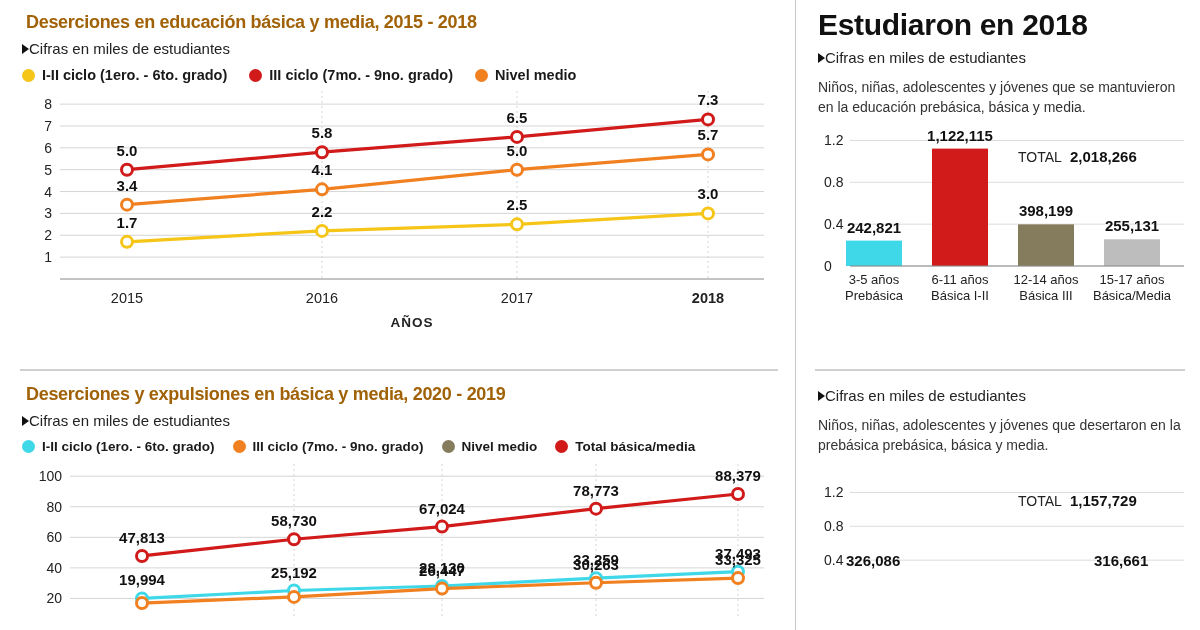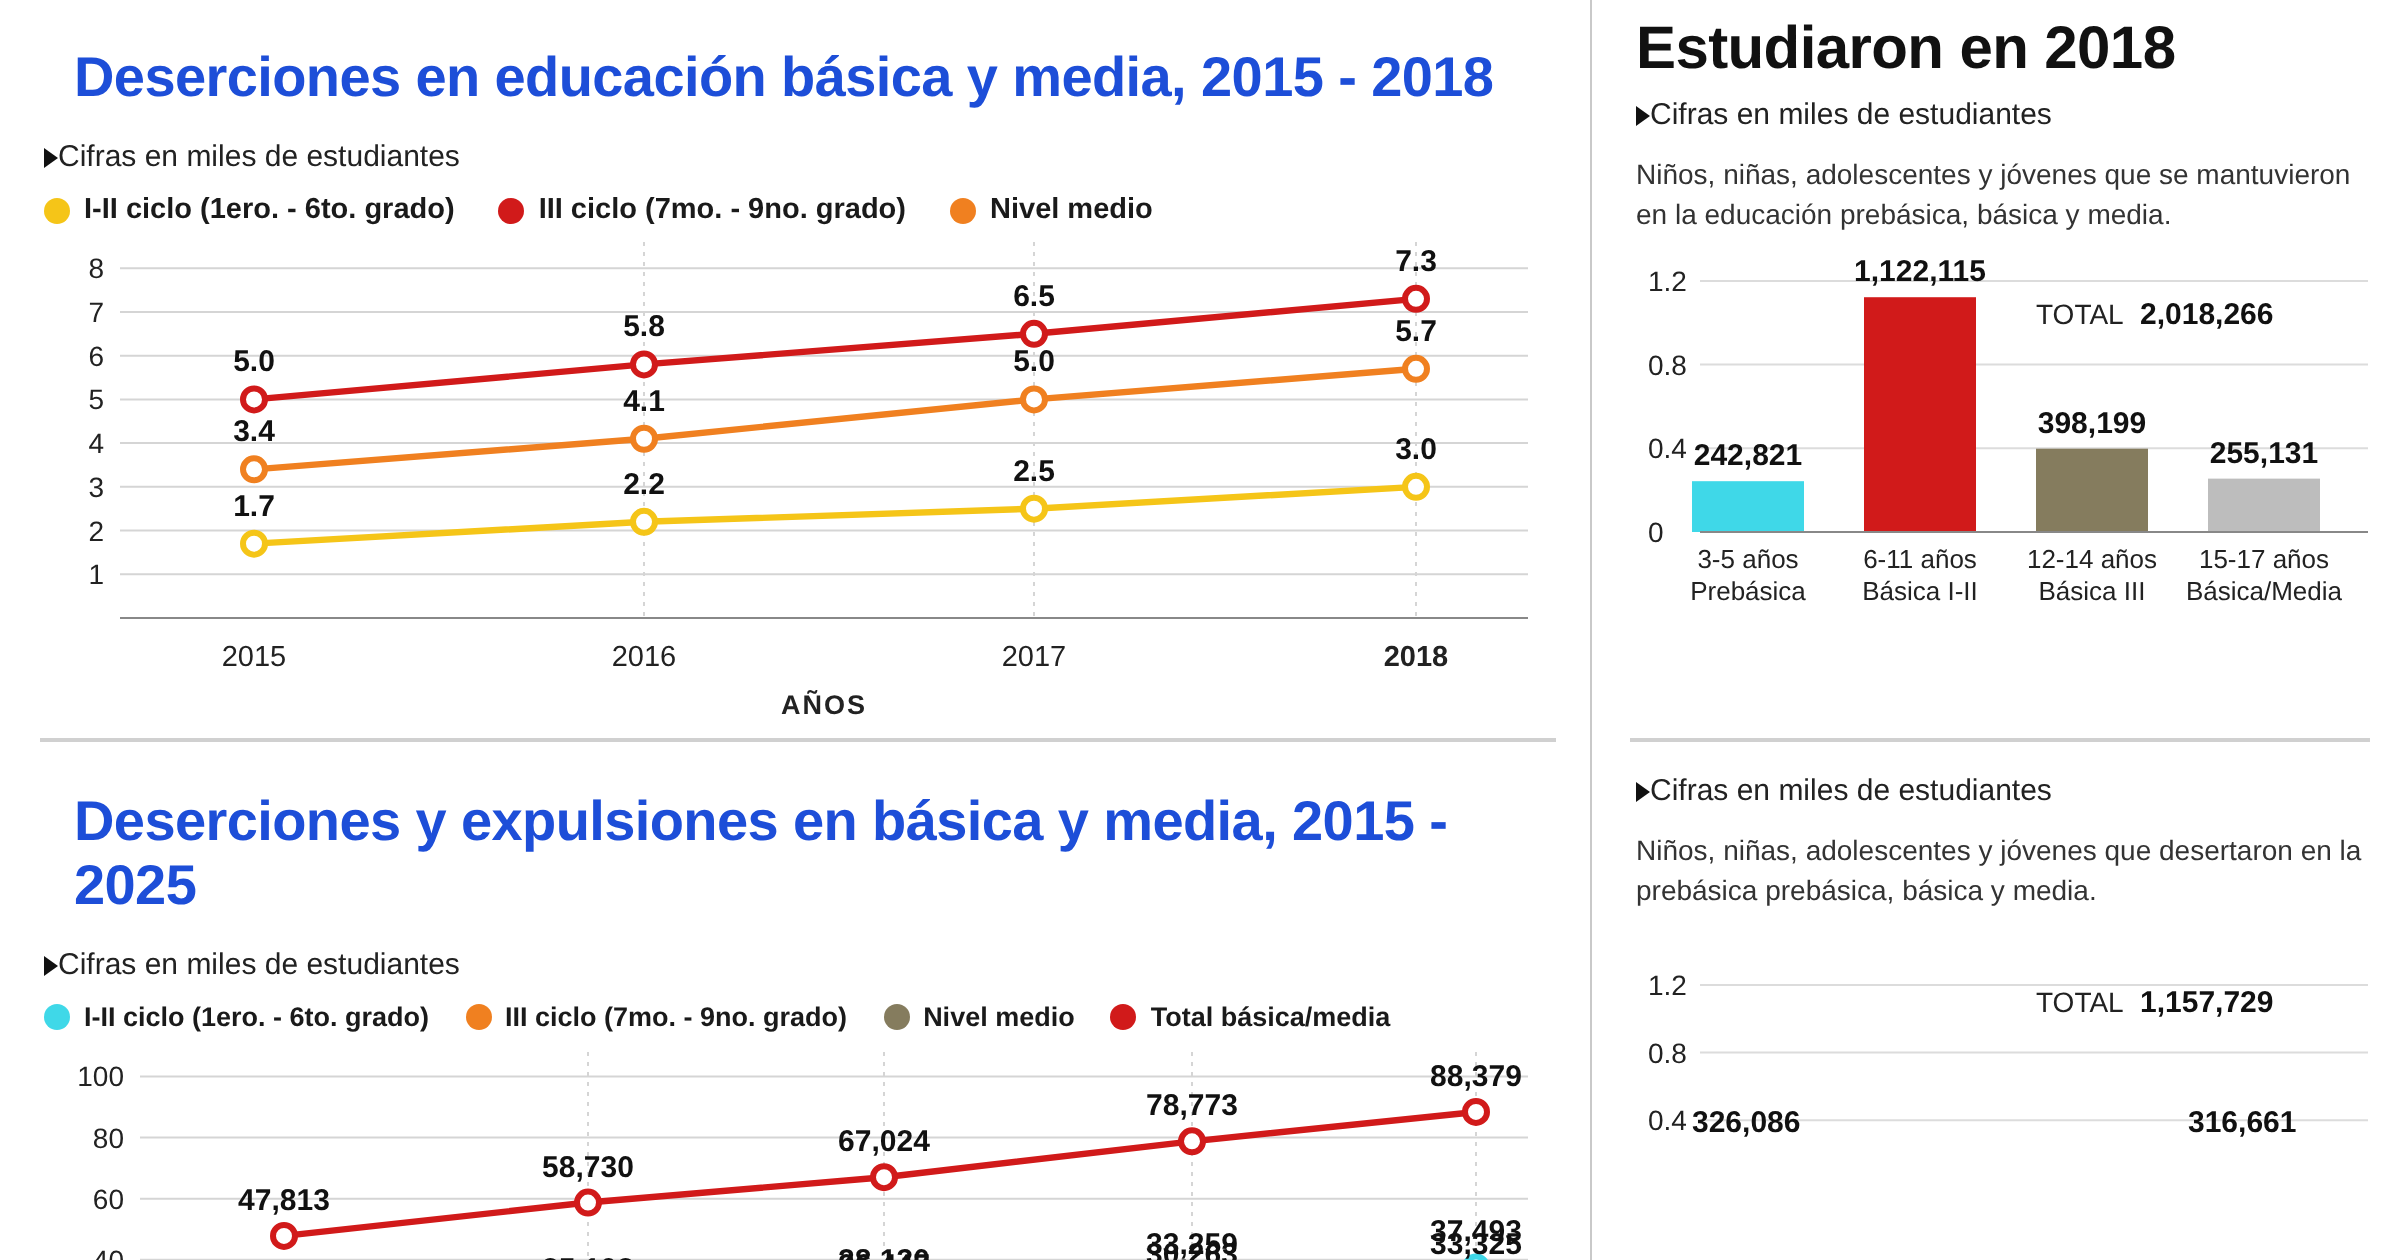--- a/index.html
+++ b/index.html
@@ -22,22 +22,22 @@
   .h-divider-left {
     position: absolute; left: 20px; top: 369px; width: 758px; height: 2px;
     background: #d0d0d0;
   }
   .h-divider-right {
     position: absolute; left: 815px; top: 369px; width: 370px; height: 2px;
     background: #d0d0d0;
   }
 
   h1.title {
-    font-size: 28px; font-weight: bold; letter-spacing: -0.3px;
-    margin: 15px; color: #1d4ed8;
+    font-size: 18px; font-weight: bold; letter-spacing: -0.3px;
+    margin: 4px; color: #a16207;
   }
   h2.title-r {
     font-size: 30px; font-weight: bold; letter-spacing: -0.3px;
     margin: 0; color: #111;
   }
   .subtitle {
     font-size: 15px; color: #222; margin-top: 7px;
     display: flex; align-items: center; gap: 0;
   }
   .tri {
@@ -154,21 +154,21 @@
         <text x="686" y="57.39534883720928" class="dlabel" text-anchor="middle">5.7</text>
         <text x="105" y="220" class="xcat" text-anchor="middle">2015</text>
         <text x="300" y="220" class="xcat" text-anchor="middle">2016</text>
         <text x="495" y="220" class="xcat" text-anchor="middle">2017</text>
         <text x="686" y="220" class="xcat bold" text-anchor="middle">2018</text>
         <text x="390" y="244" class="axisname" text-anchor="middle">AÑOS</text>
       </svg>
   </div>
 
   <div class="panel-bl">
-    <h1 class="title">Deserciones y expulsiones en básica y media, 2015 - 2025</h1>
+    <h1 class="title">Deserciones y expulsiones en básica y media, 2020 - 2019</h1>
     <div class="subtitle">
       <span class="tri"></span>
       <span>Cifras en miles de estudiantes</span>
     </div>
     <div class="legend" style="gap:18px;font-size:13.5px;">
       <span class="item">
         <span class="dot" style="background:#3FD8E8"></span>
         <span>I-II ciclo (1ero. - 6to. grado)</span>
       </span>
       <span class="item">

